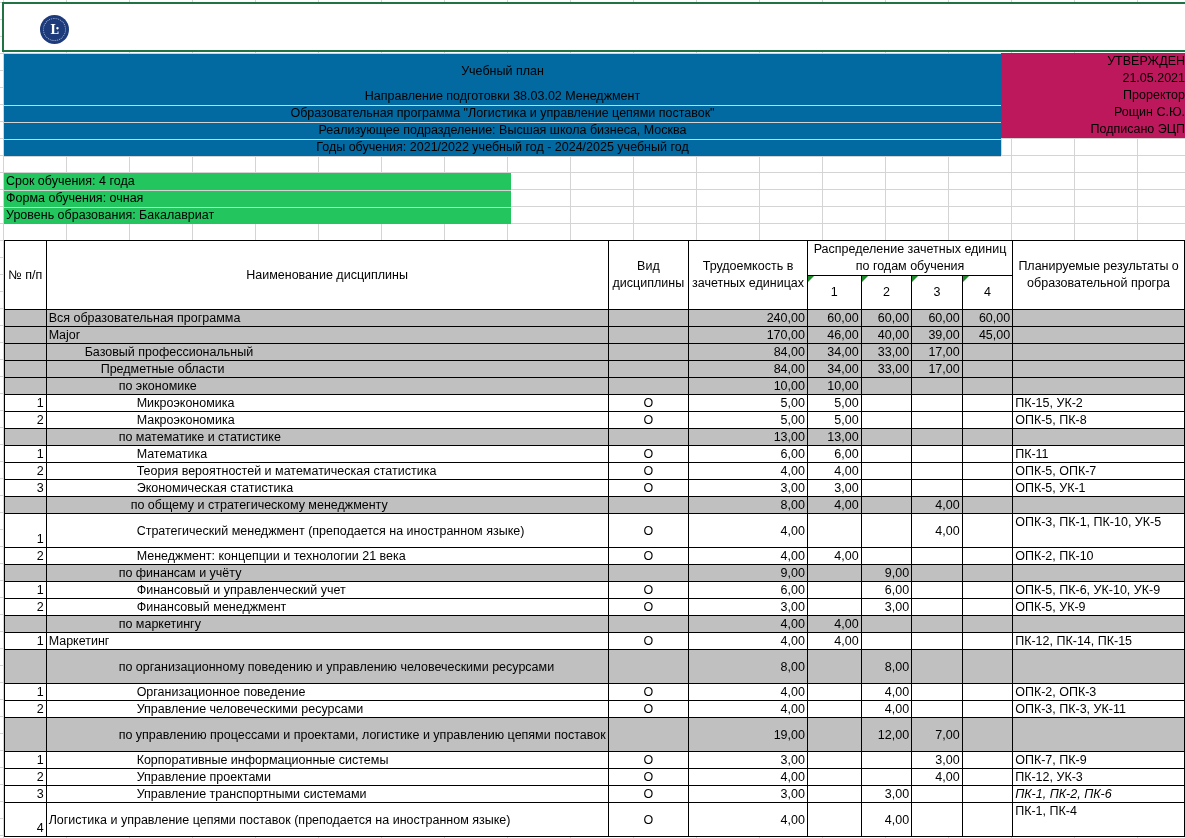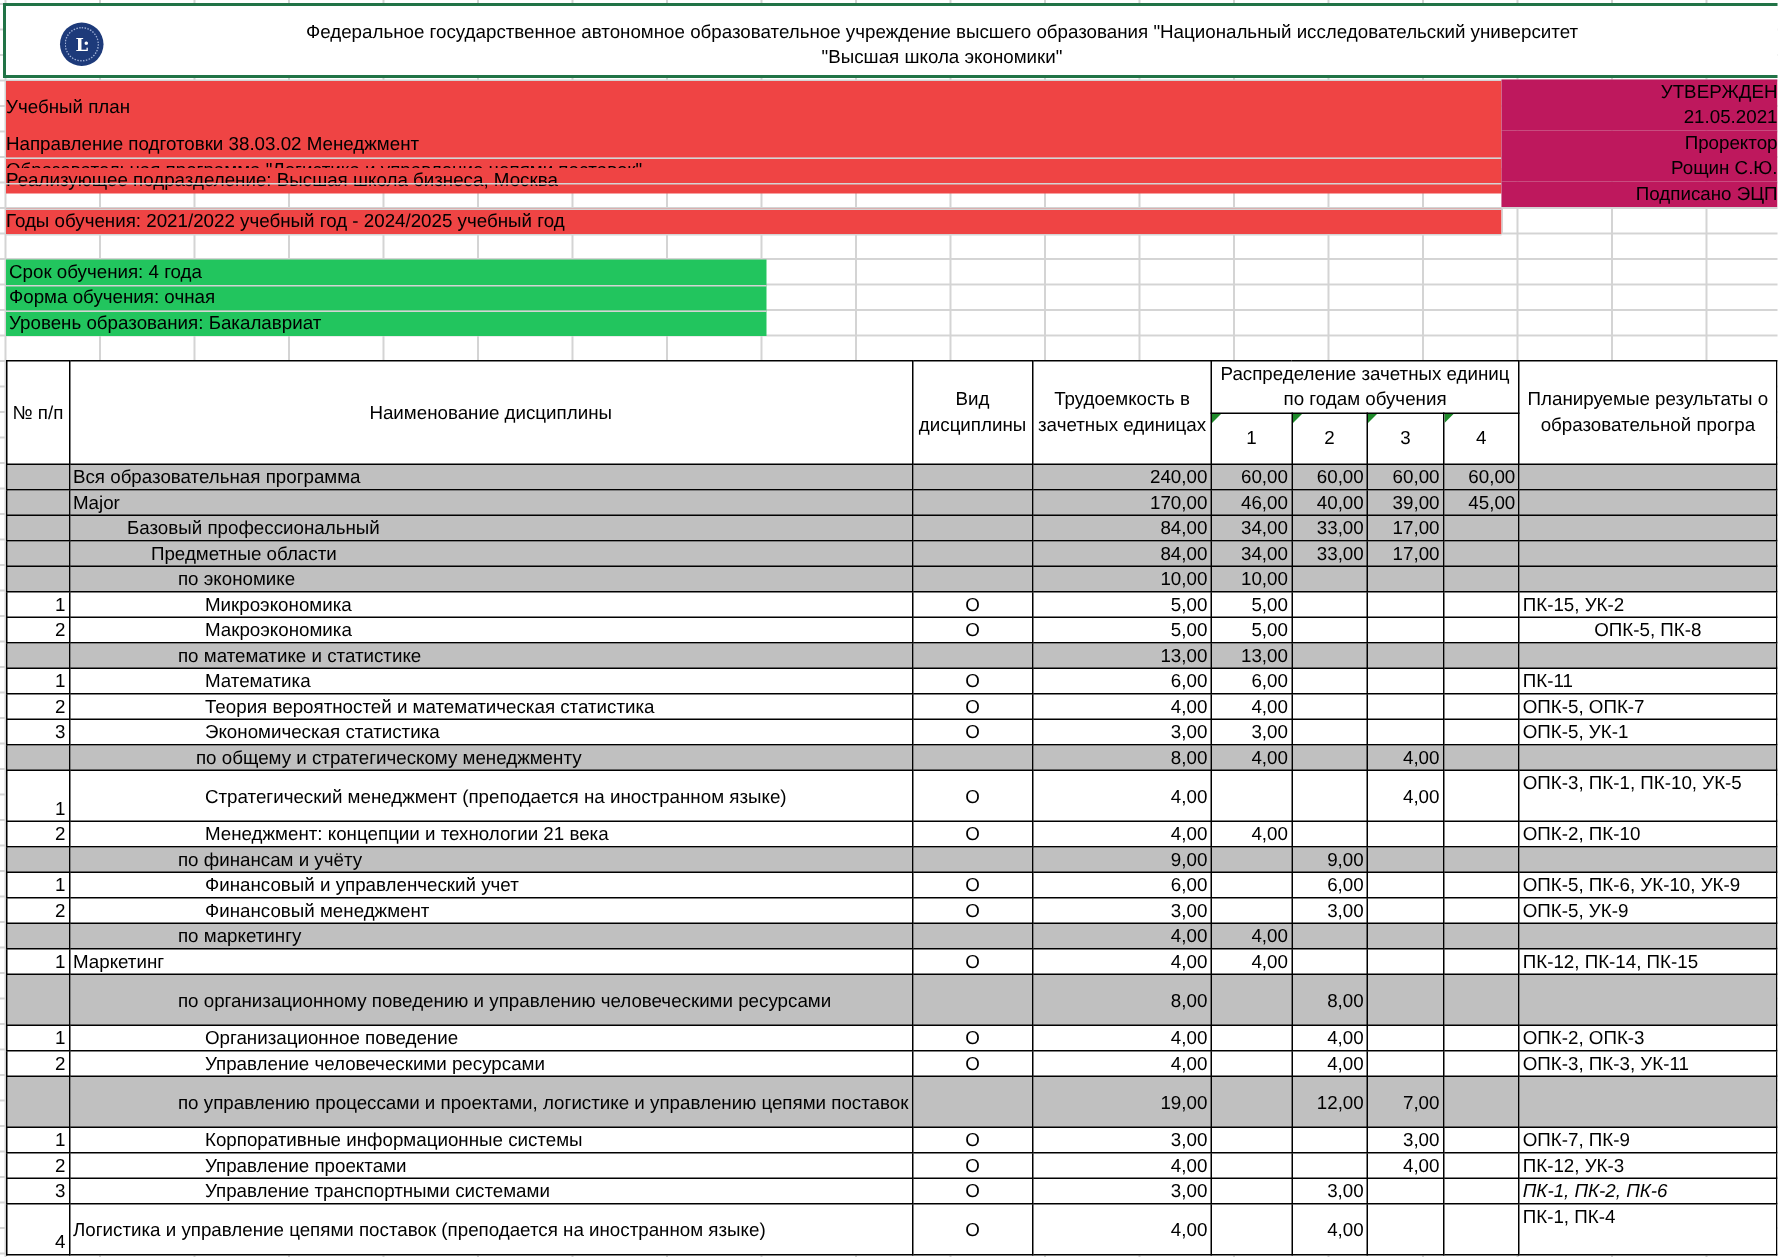--- a/index.html
+++ b/index.html
@@ -22,21 +22,21 @@
     position:absolute; left:36px; top:11px; width:29px; height:29px; border-radius:50%;
     background:#1d3a7a; display:flex; align-items:center; justify-content:center;
   }
   .logo-ring { position:absolute; inset:3px; border-radius:50%; border:1px dotted #9fb0d6; }
   .logo-mark { color:#fff; font-weight:bold; font-size:12px; font-family:"DejaVu Serif", serif; position:relative; }
   .title-text {
     position:absolute; left:120px; right:60px; top:9px; text-align:center;
     font-size:12.5px; line-height:17px;
   }
   
-  .hdr { position:absolute; left:4px; width:997px; background:#ef4444; text-align:left; line-height:17px; height:17px; }
+  .hdr { position:absolute; left:4px; width:997px; background:#0369a1; text-align:center; line-height:17px; height:17px; }
   .approve { position:absolute; left:1001px; width:184px; text-align:right; background:#be185d; line-height:17px; height:17px; }
   .info { position:absolute; left:4px; width:507px; background:#22c55e; line-height:17px; height:17px; padding-left:2px; box-sizing:border-box; }
   .vline { position:absolute; width:1px; background:#d4d4d4; }
   .hline { position:absolute; height:1px; background:#d4d4d4; }
 
   
   table.plan {
     position:absolute; left:4px; top:240px; border-collapse:collapse; table-layout:fixed;
     background:#fff;
   }
@@ -61,31 +61,27 @@
   .tall td.bot { vertical-align:bottom; }
 </style>
 </head>
 <body>
 
 <div class="titlebox">
   <div class="logo">
     <div class="logo-ring"></div>
     <span class="logo-mark">Ŀ</span>
   </div>
-  <div class="title-text">
-    <div>Федеральное государственное автономное образовательное учреждение высшего образования "Национальный исследовательский университет</div>
-    <div>"Высшая школа экономики"</div>
-  </div>
 </div>
 
 <div class="hdr" style="top:54px;height:34px;line-height:34px;">Учебный план</div>
 <div class="hline" style="left:4px;top:88px;width:997px;"></div>
 <div class="hdr" style="top:88px;line-height:17px;">Направление подготовки 38.03.02 Менеджмент</div>
 <div class="hdr" style="top:105px;">Образовательная программа "Логистика и управление цепями поставок"</div>
-<div class="hdr" style="top:112px;">Реализующее подразделение: Высшая школа бизнеса, Москва</div>
+<div class="hdr" style="top:122px;">Реализующее подразделение: Высшая школа бизнеса, Москва</div>
 <div class="hdr" style="top:139px;">Годы обучения: 2021/2022 учебный год - 2024/2025 учебный год</div>
 <div class="hline" style="left:4px;top:105px;width:997px;"></div>
 <div class="hline" style="left:4px;top:122px;width:997px;"></div>
 <div class="hline" style="left:4px;top:139px;width:997px;"></div>
 <div class="hline" style="left:4px;top:156px;width:997px;"></div>
 <div class="vline" style="left:1001px;top:54px;height:102px;"></div>
 
 <div class="approve" style="top:53px;">УТВЕРЖДЕН</div>
 <div class="approve" style="top:70px;">21.05.2021</div>
 <div class="approve" style="top:87px;">Проректор</div>
@@ -195,21 +191,21 @@
       </tr>
       <tr>
         <td class="num">2</td>
         <td class="name wrap" style="padding-left: 90px;">Макроэкономика</td>
         <td class="ctr">О</td>
         <td class="num">5,00</td>
         <td class="num">5,00</td>
         <td class="num"></td>
         <td class="num"></td>
         <td class="num"></td>
-        <td class="comp" style="vertical-align: middle; text-align: center;">ОПК-5, ПК-8</td>
+        <td class="comp" style="vertical-align: middle;">ОПК-5, ПК-8</td>
       </tr>
       <tr class="grp">
         <td class="num"></td>
         <td class="name wrap" style="padding-left: 72px;">по математике и статистике</td>
         <td class="ctr"></td>
         <td class="num">13,00</td>
         <td class="num">13,00</td>
         <td class="num"></td>
         <td class="num"></td>
         <td class="num"></td>

